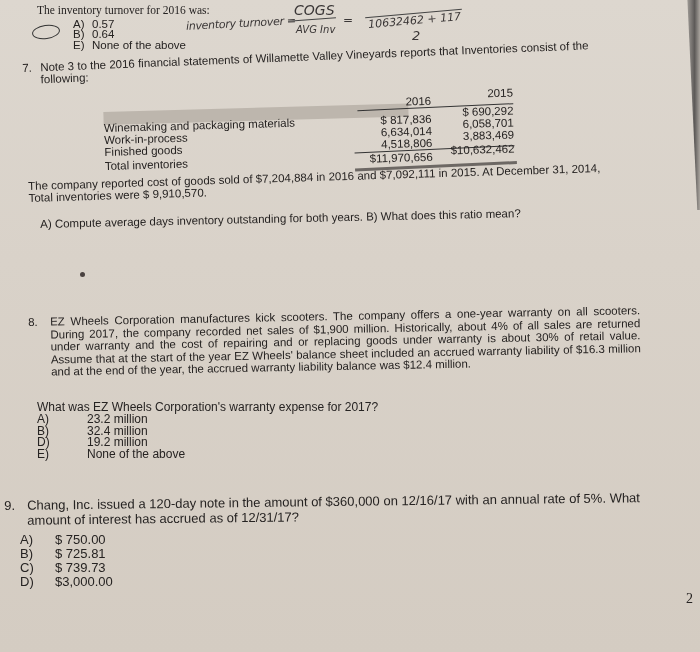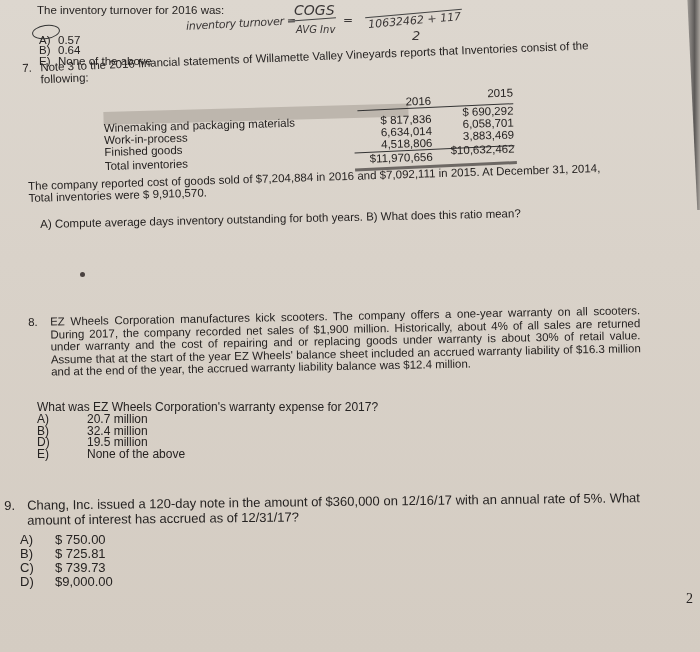--- a/index.html
+++ b/index.html
@@ -8,22 +8,22 @@
     background: linear-gradient(180deg, #ddd7cf 0%, #d9d2c9 40%, #d4ccc2 100%);
     font-family: "Liberation Sans", sans-serif; color:#262322;
   }
   .edge {
     position:absolute; right:0; top:0; width:18px; height:210px;
     background: linear-gradient(90deg, #cfc8bf 0%, #8e8a86 40%, #5d5a58 70%, #a9a49e 100%);
     clip-path: polygon(30% 0, 100% 0, 100% 100%, 85% 100%);
   }
   .abs { position:absolute; }
   .q6 { left:37px; top:5px; font-size:11.5px; line-height:10.5px; }
-  .q6 .stem { margin-bottom:19px; }
-  .q6 .opt { padding-left:2px; }
+  .q6 .stem { margin-bottom:3px;font-family:Liberation Serif, serif; }
+  .q6 .opt { padding-left:2px;margin-left:34px; }
   .q6 .opt .lbl { display:inline-block; width:19px; }
   .circle {
     position:absolute; left:-5px; top:20px; width:26px; height:12px;
     border:1.2px solid #333; border-radius:50%; transform:rotate(-8deg);
   }
   .hand { font-family:"DejaVu Sans", sans-serif; font-style:italic; color:#3a3636; font-weight:300; }
   .h1 { left:186px; top:17px; font-size:11px; transform:rotate(-3deg); letter-spacing:-0.3px; }
   .frac-num { left:294px; top:2px; font-size:14px; }
   .frac-line { left:288px; top:19px; width:48px; height:1px; background:#444; transform:rotate(-4deg); }
   .frac-den { left:296px; top:24px; font-size:10px; }
@@ -133,34 +133,34 @@
 
 <div class="abs dot"></div>
 
 <div class="abs q8">
   <span class="num">8.</span>
   <div class="body">EZ Wheels Corporation manufactures kick scooters. The company offers a one-year warranty on all scooters. During 2017, the company recorded net sales of $1,900 million. Historically, about 4% of all sales are returned under warranty and the cost of repairing and or replacing goods under warranty is about 30% of retail value. Assume that at the start of the year EZ Wheels' balance sheet included an accrued warranty liability of $16.3 million and at the end of the year, the accrued warranty liability balance was $12.4 million.</div>
 </div>
 
 <div class="abs q8opts">
   <div>What was EZ Wheels Corporation's warranty expense for 2017?</div>
-  <div class="opt"><span class="lbl">A)</span><span>20.7 million</span></div>
+  <div class="opt"><span class="lbl">A)</span><span>23.2 million</span></div>
   <div class="opt"><span class="lbl">B)</span><span>32.4 million</span></div>
-  <div class="opt"><span class="lbl">D)</span><span>19.5 million</span></div>
+  <div class="opt"><span class="lbl">D)</span><span>19.2 million</span></div>
   <div class="opt"><span class="lbl">E)</span><span>None of the above</span></div>
 </div>
 
 <div class="abs q9">
   <span class="num">9.</span>
   <div class="body">
     <div>Chang, Inc. issued a 120-day note in the amount of $360,000 on 12/16/17 with an annual rate of 5%. What</div>
     <div>amount of interest has accrued as of 12/31/17?</div>
   </div>
 </div>
 
 <div class="abs q9opts">
   <div class="opt"><span class="lbl">A)</span><span>$  750.00</span></div>
   <div class="opt"><span class="lbl">B)</span><span>$  725.81</span></div>
   <div class="opt"><span class="lbl">C)</span><span>$  739.73</span></div>
-  <div class="opt"><span class="lbl">D)</span><span>$9,000.00</span></div>
+  <div class="opt"><span class="lbl">D)</span><span>$3,000.00</span></div>
 </div>
 
 <div class="abs pgnum">2</div>
 
 </body></html>

